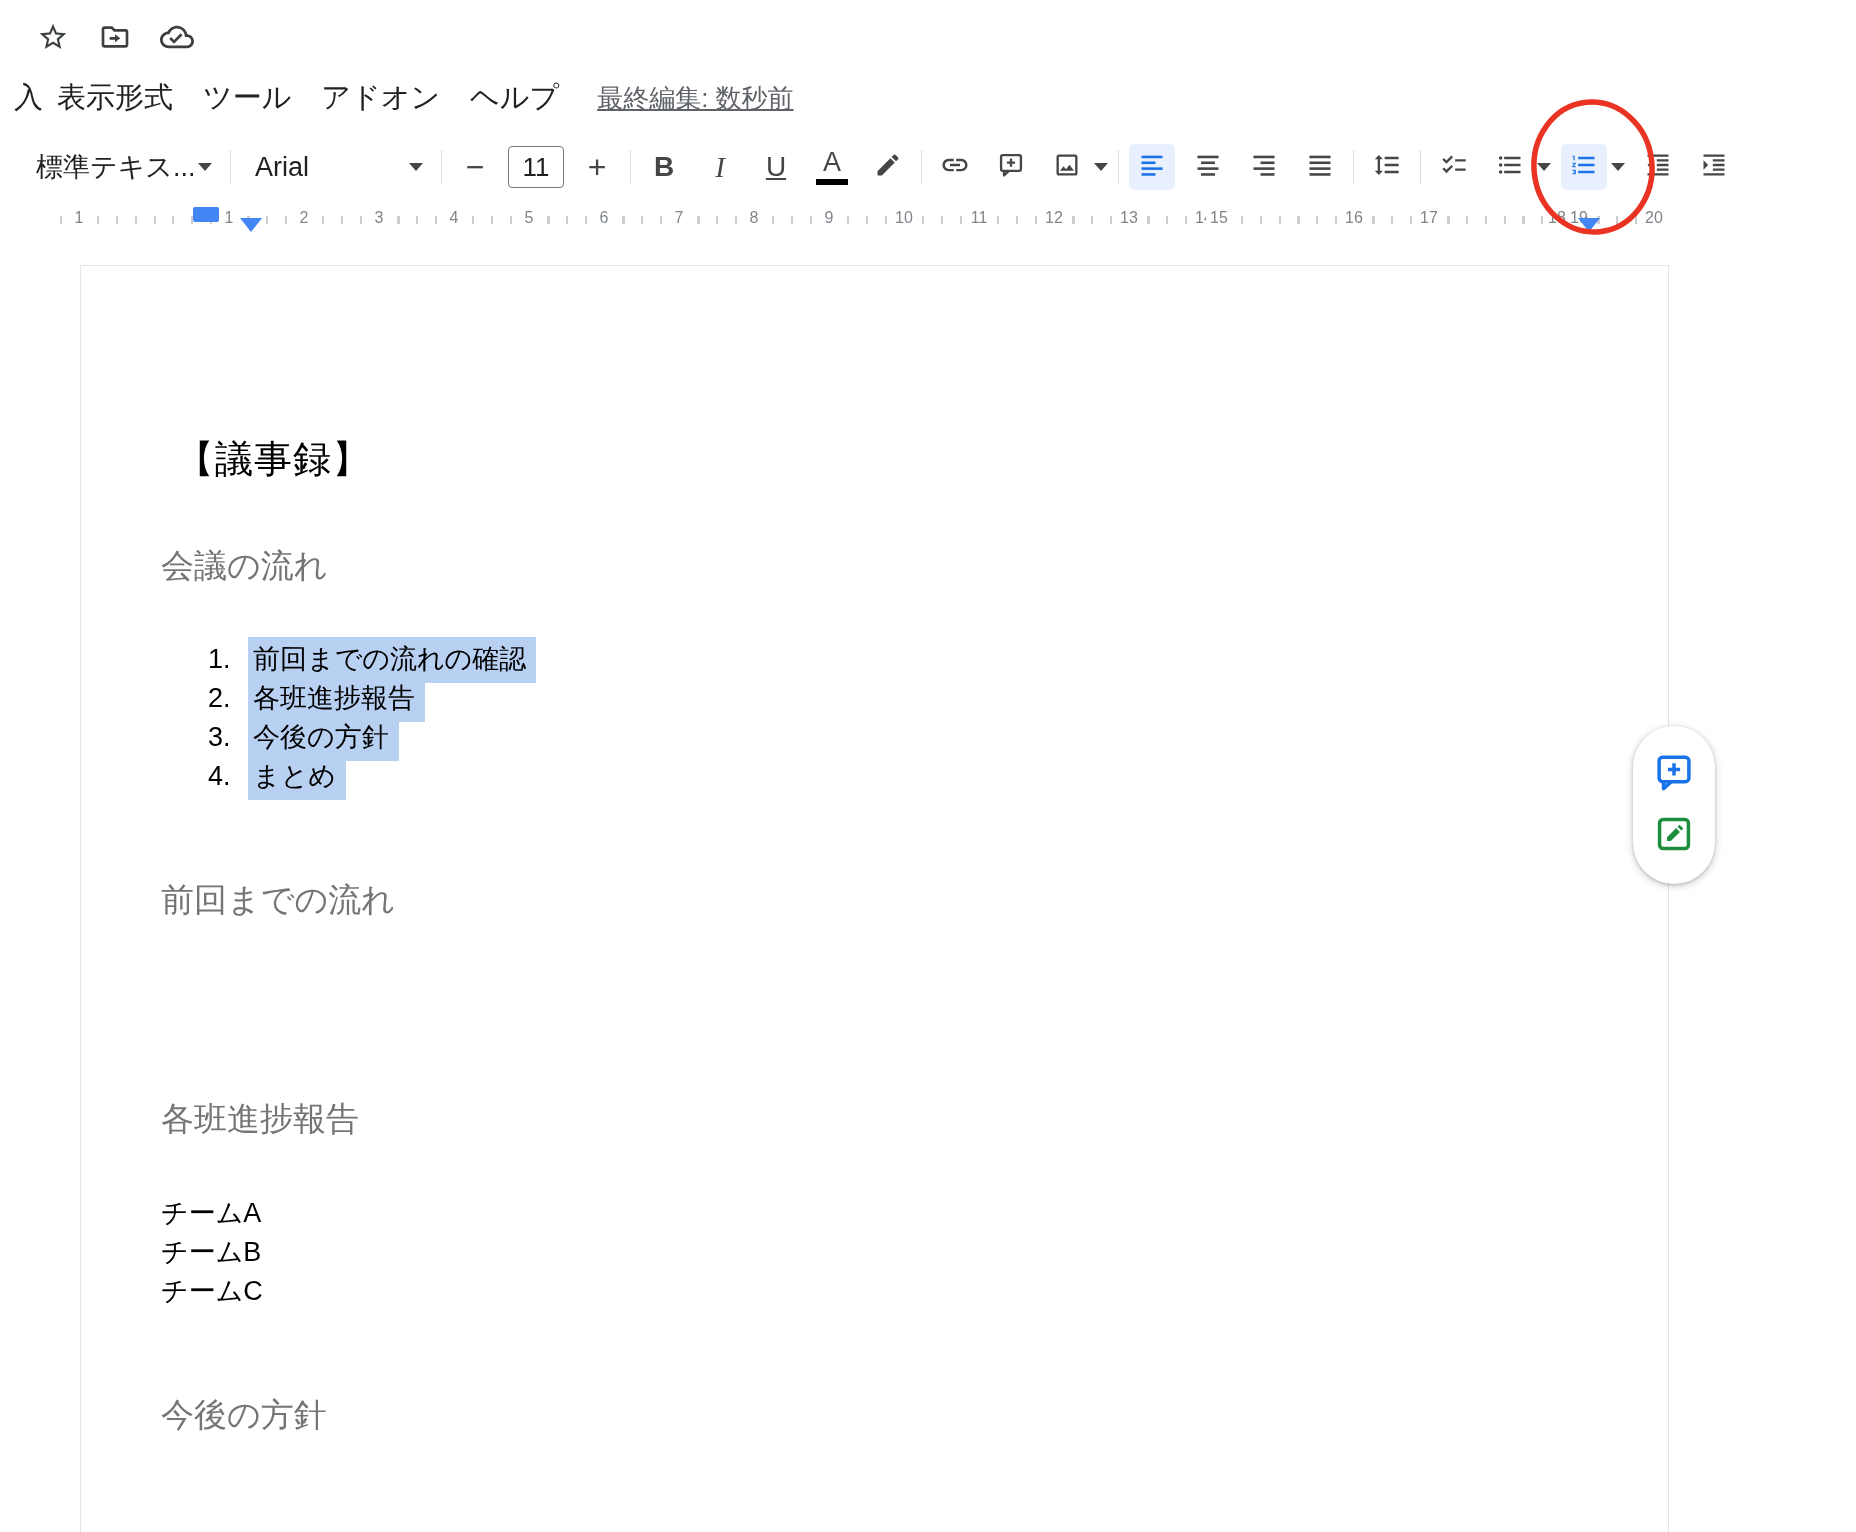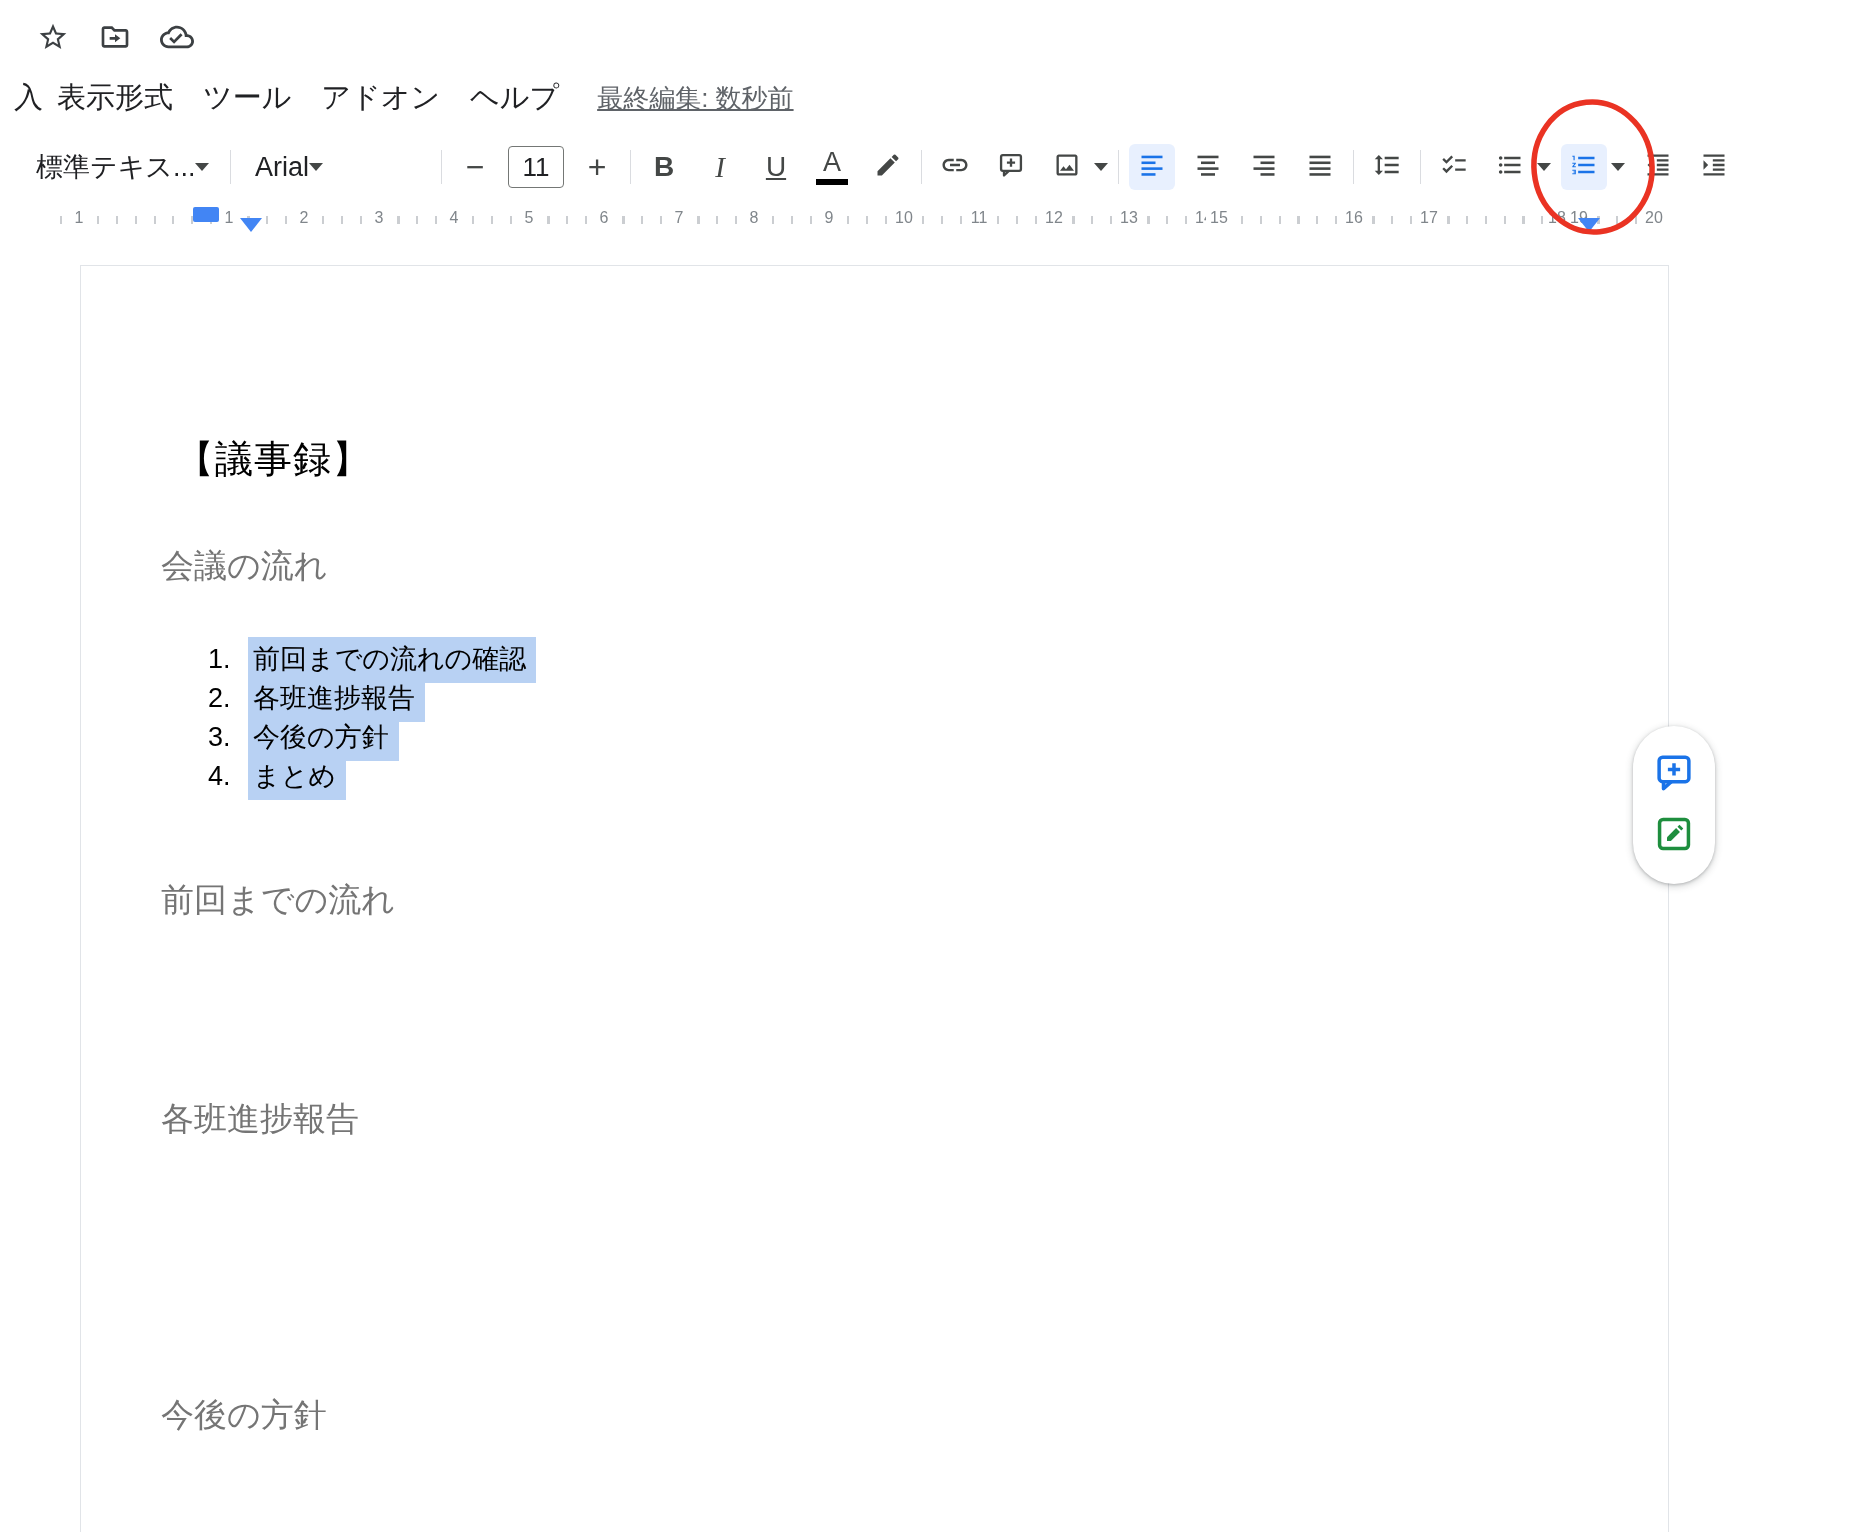--- a/index.html
+++ b/index.html
@@ -17,21 +17,21 @@
   .menu-item { color:#202124; white-space:nowrap; }
   .menu-item.cut { margin-right:-16px; }
   .last-edit { margin-left:8px; font-size:26px; color:#5f6368; text-decoration:underline; white-space:nowrap; }
   
   .toolbar { position:absolute; top:140px; left:30px; height:54px; display:flex; align-items:center; gap:10px; overflow:visible; }
   .tbtn { height:46px; min-width:46px; padding:0 2px; display:flex; align-items:center; justify-content:center;
           border-radius:6px; color:#444746; }
   .tbtn.active { background:var(--active_bg,#e8f0fe); color:var(--accent_blue,#1a73e8); }
   .tsep { width:1px; height:34px; background:#dadce0; flex:none; }
   .caret { width:0; height:0; border-left:7px solid transparent; border-right:7px solid transparent; border-top:8px solid #444746; flex:none; }
-  .dropdown { height:46px; display:flex; align-items:center; border-radius:6px; }
+  .dropdown { height:46px; display:flex; align-items:center; justify-content:space-between; border-radius:6px; }
   .style-select { width:190px; font-size:27px; padding:0 8px 0 6px; }
   .font-select { width:190px; font-size:27px; padding:0 8px 0 14px; }
   .style-select .label, .font-select .label { white-space:nowrap; overflow:hidden; }
   .stepper { font-size:32px; width:44px; }
   .size-box { width:56px; height:42px; border:1.5px solid #747775; border-radius:4px; display:flex; align-items:center; justify-content:center; font-size:26px; color:#202124; }
   .fmt-b { font-size:28px; font-weight:700; }
   .fmt-i { font-size:29px; font-style:italic; font-family:"Liberation Serif","DejaVu Serif",serif; }
   .fmt-u { font-size:28px; text-decoration:underline; }
   .color-a { display:flex; flex-direction:column; align-items:center; line-height:1; }
   .color-a .a { font-size:27px; }
@@ -325,20 +325,25 @@
     <div class="list-row body-text" style="top:491px">
       <span class="li-num">4.</span>
       <span class="li-text">まとめ</span>
     </div>
 
     <div class="doc-h h2">前回までの流れ</div>
 
 
     <div class="doc-h h3">各班進捗報告</div>
 
+    <div class="teams body-text">
+      <div>チームA</div>
+      <div>チームB</div>
+      <div>チームC</div>
+    </div>
 
     <div class="doc-h h4">今後の方針</div>
   </div>
 
   <div class="side-pill">
     <div class="fab blue">
       <span>
         <svg width="42" height="42" viewBox="0 0 24 24" fill="none" stroke="currentColor" stroke-width="2">
           <rect x="3.5" y="3.5" width="17" height="14" rx="2"></rect>
           <path d="M6 17.5V21.5L10.5 17.5" stroke-linejoin="round"></path>

